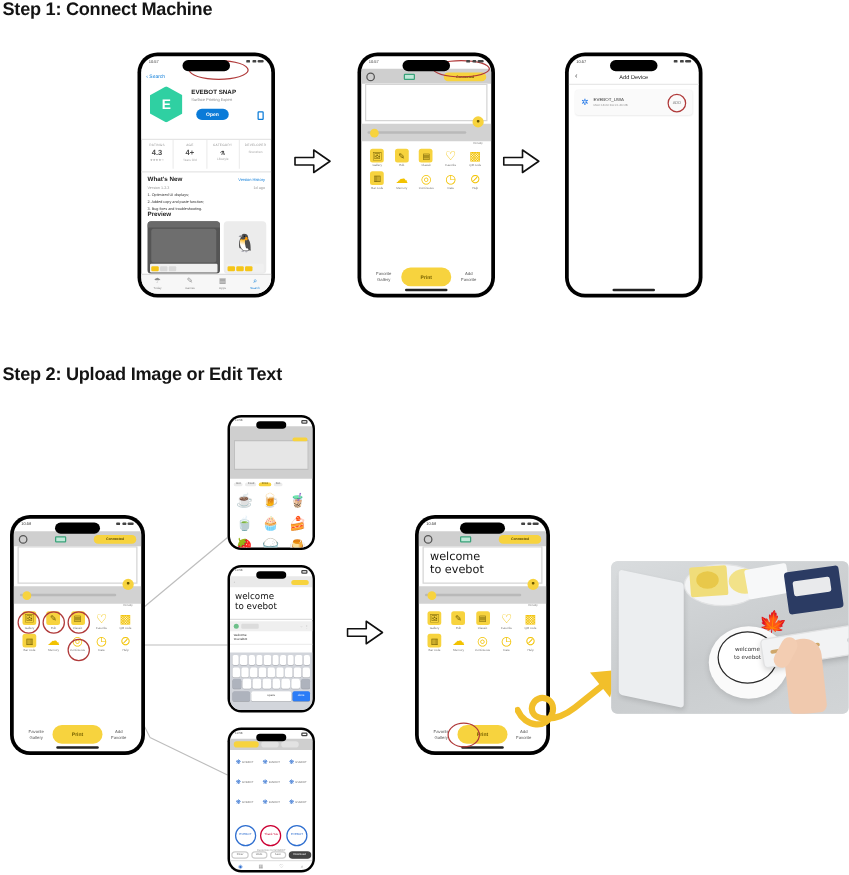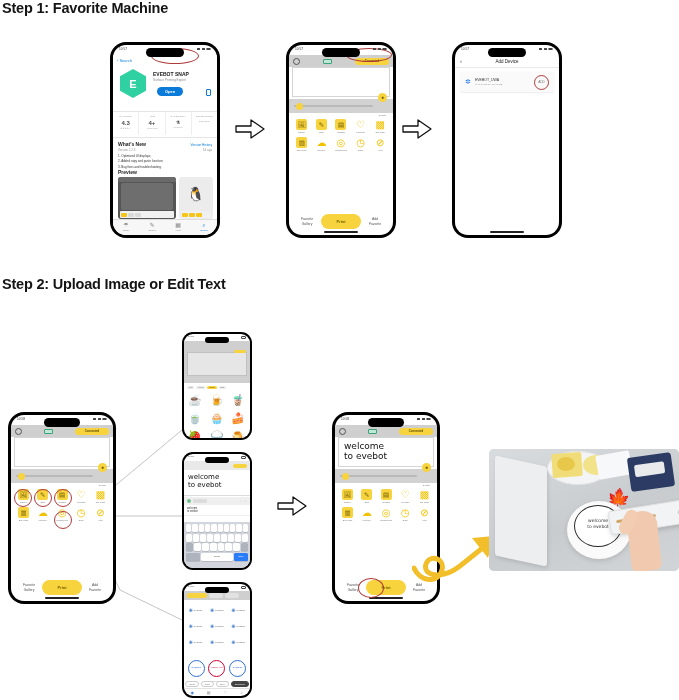--- a/index.html
+++ b/index.html
@@ -7,21 +7,21 @@
   body {
     width:679px; height:700px; background:#ffffff;
     font-family:"Liberation Sans", sans-serif;
     color:#111; position:relative; overflow:hidden;
   }
   .step-title {
     font-size:14.5px; font-weight:bold; letter-spacing:-0.2px;
     color:#141414; position:absolute; left:2px;
   }
   #step1-title { top:0px; }
-  #step2-title { top:276px; }
+  #step2-title { top:292px; }
 
   
   .phone { position:absolute; background:#000; border-radius:16px; padding:3px; }
   .phone .screen {
     width:100%; height:100%; background:#fff; border-radius:13px;
     overflow:hidden; position:relative;
   }
   .notch {
     position:absolute; left:50%; transform:translateX(-50%); top:3px;
     background:#000; border-radius:8px; z-index:30;
@@ -213,21 +213,21 @@
   .ph-box { position:absolute; right:6px; top:6px; width:44px; height:34px; background:#2b3b63; border-radius:3px; transform:rotate(-8deg);}
   .ph-box .inner { position:absolute; left:6px; top:8px; width:30px; height:12px; background:#e9eaec; border-radius:2px;}
   .ph-papers { position:absolute; right:48px; top:4px; width:34px; height:24px; background:#f7f8f9; transform:rotate(-10deg); border-radius:2px;}
 
   
   #curly { position:absolute; left:412px; top:508px; width:88px; height:82px; }
 </style>
 </head>
 <body>
 
-<div class="step-title" id="step1-title">Step 1: Favorite Machine</div>
+<div class="step-title" id="step1-title">Step 1: Connect Machine</div>
 
 <div class="phone" id="p1">
   <div class="screen">
     <div class="notch"></div>
     <div class="statusbar">
       <span>10:57</span>
       <span class="sb-icons">
         <span class="sb-bar"></span>
         <span class="sb-bar"></span>
         <span class="sb-batt"></span>

